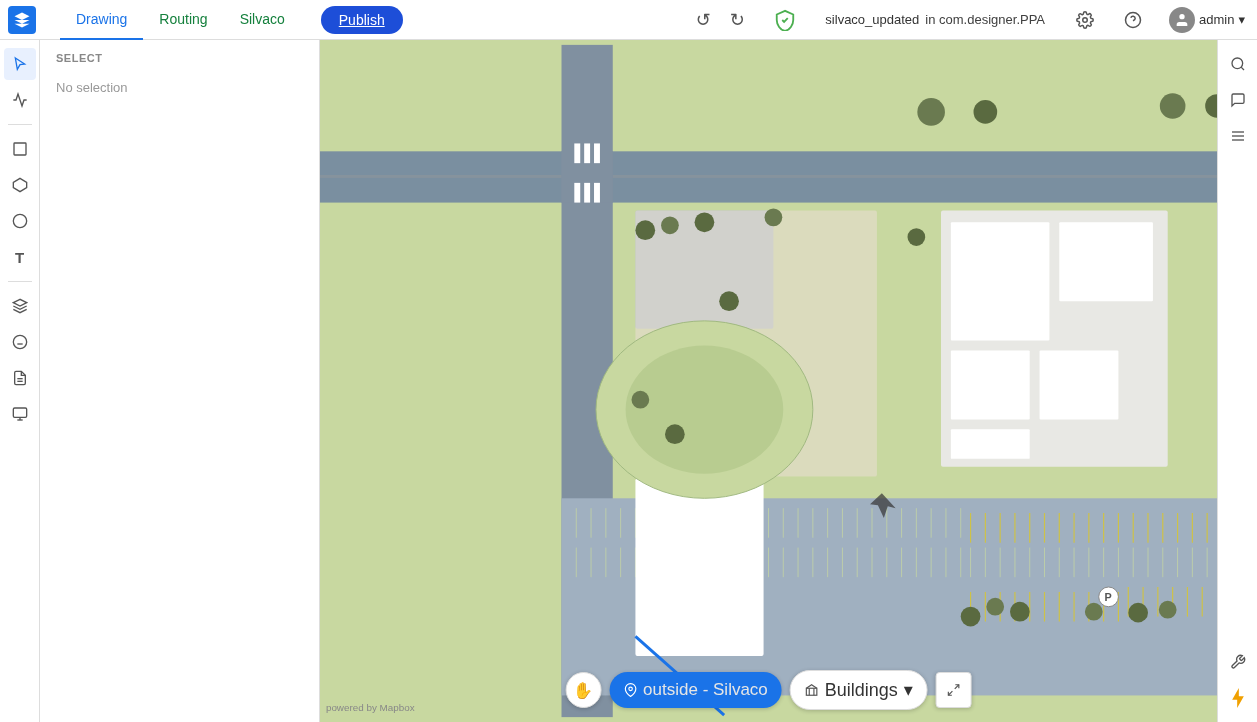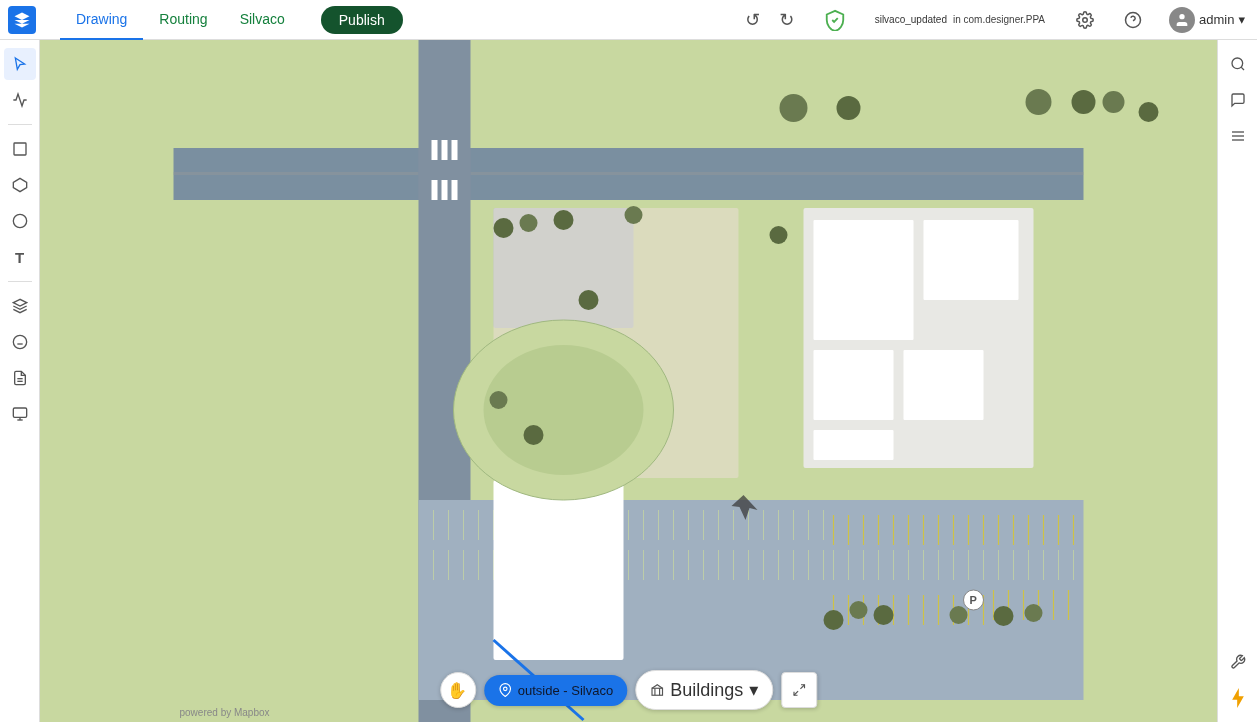--- a/index.html
+++ b/index.html
@@ -36,43 +36,44 @@
       cursor: pointer;
       border-bottom: 2px solid transparent;
       white-space: nowrap;
     }
     .nav-tab.active {
       color: #1a73e8;
       border-bottom: 2px solid #1a73e8;
       font-weight: 500;
     }
     .publish-btn {
-      background: #14532d;
+      background: #1d4ed8;
       color: #fff;
       border: none;
       border-radius: 20px;
       padding: 6px 18px;
       font-size: 14px;
       font-weight: 500;
       cursor: pointer;
       margin-left: 4px;
+      text-decoration: underline;
     }
     .topbar-spacer { flex: 1; }
     .icon-btn {
       width: 32px; height: 32px;
       display: flex; align-items: center; justify-content: center;
       cursor: pointer;
       border-radius: 4px;
       color: #555;
       font-size: 18px;
       background: none; border: none;
     }
     .file-info {
       display: flex; align-items: center; gap: 6px;
-      font-size: 10px; color: #333;
+      font-size: 13px; color: #333;
       padding: 0 8px;
     }
     .file-info-name { font-weight: 500; }
     .file-info-path { color: #404040; }
     .user-area {
       display: flex; align-items: center; gap: 4px;
       cursor: pointer; font-size: 13px; color: #333;
       padding: 0 4px;
       justify-content: center;
     }
@@ -179,24 +180,24 @@
       background: #fff;
       border: 1px solid #ddd;
       border-radius: 50%;
       display: flex; align-items: center; justify-content: center;
       cursor: pointer;
       font-size: 16px;
       box-shadow: 0 1px 4px rgba(0,0,0,0.2);
     }
     .location-badge {
       background: #1a73e8;
-      color: #0f172a;
+      color: #e5e5e5;
       border-radius: 20px;
       padding: 8px 14px;
-      font-size: 13px;
+      font-size: 17px;
       display: flex; align-items: center; gap: 6px;
       cursor: pointer;
       box-shadow: 0 1px 4px rgba(0,0,0,0.2);
     }
     .buildings-badge {
       background: #fff;
       color: #333;
       border: 1px solid #ddd;
       border-radius: 20px;
       padding: 8px 14px;
@@ -349,20 +350,24 @@
     </button>
     <button class="tool-btn">
       <svg width="16" height="16" viewBox="0 0 24 24" fill="none" stroke="currentColor" stroke-width="2">
           <rect x="2" y="3" width="20" height="14" rx="2"></rect>
           <line x1="8" y1="21" x2="16" y2="21"></line>
           <line x1="12" y1="17" x2="12" y2="21"></line>
         </svg>
     </button>
   </div>
 
+  <div class="side-panel">
+    <div class="side-panel-header">SELECT</div>
+    <div class="side-panel-content">No selection</div>
+  </div>
 
   <div class="map-canvas">
     <svg class="map-svg" viewBox="0 0 910 682" xmlns="http://www.w3.org/2000/svg">
 
       <rect x="0" y="0" width="910" height="682" fill="#c8d8a0"></rect>
 
       <rect x="0" y="108" width="910" height="52" fill="#7a8fa0"></rect>
 
       <rect x="0" y="132" width="910" height="3" fill="#999" opacity="0.4"></rect>
 

